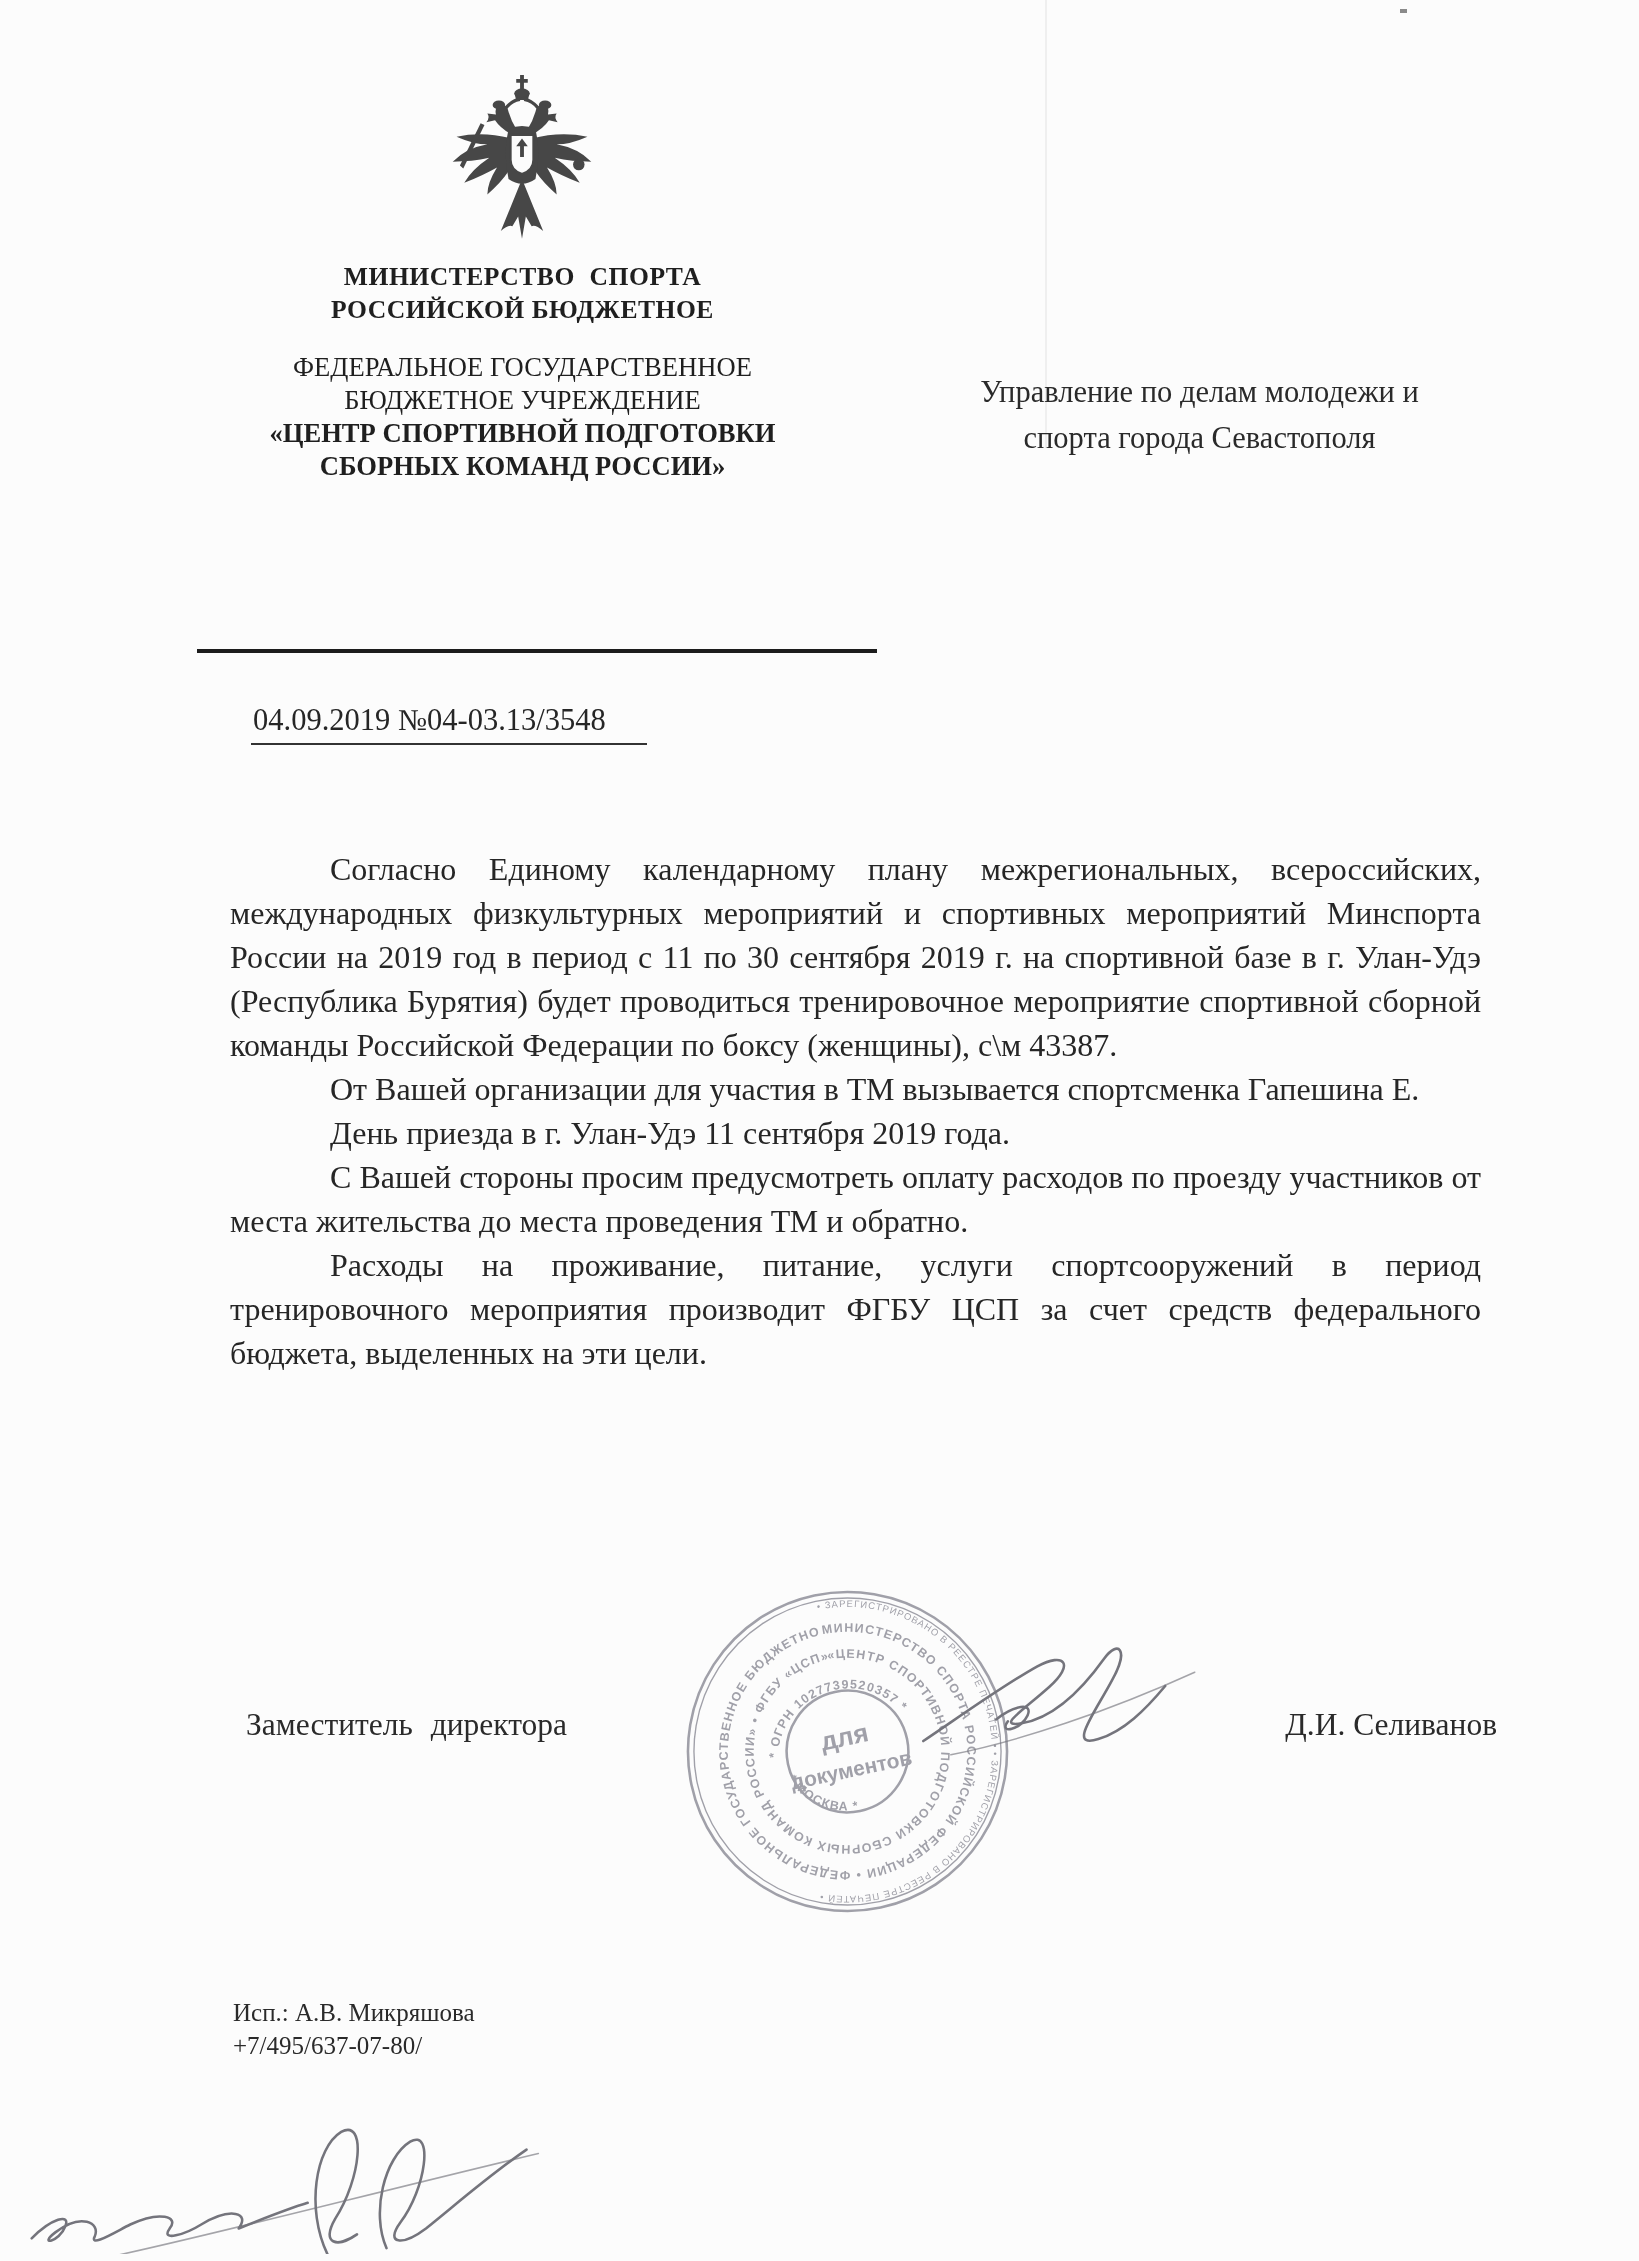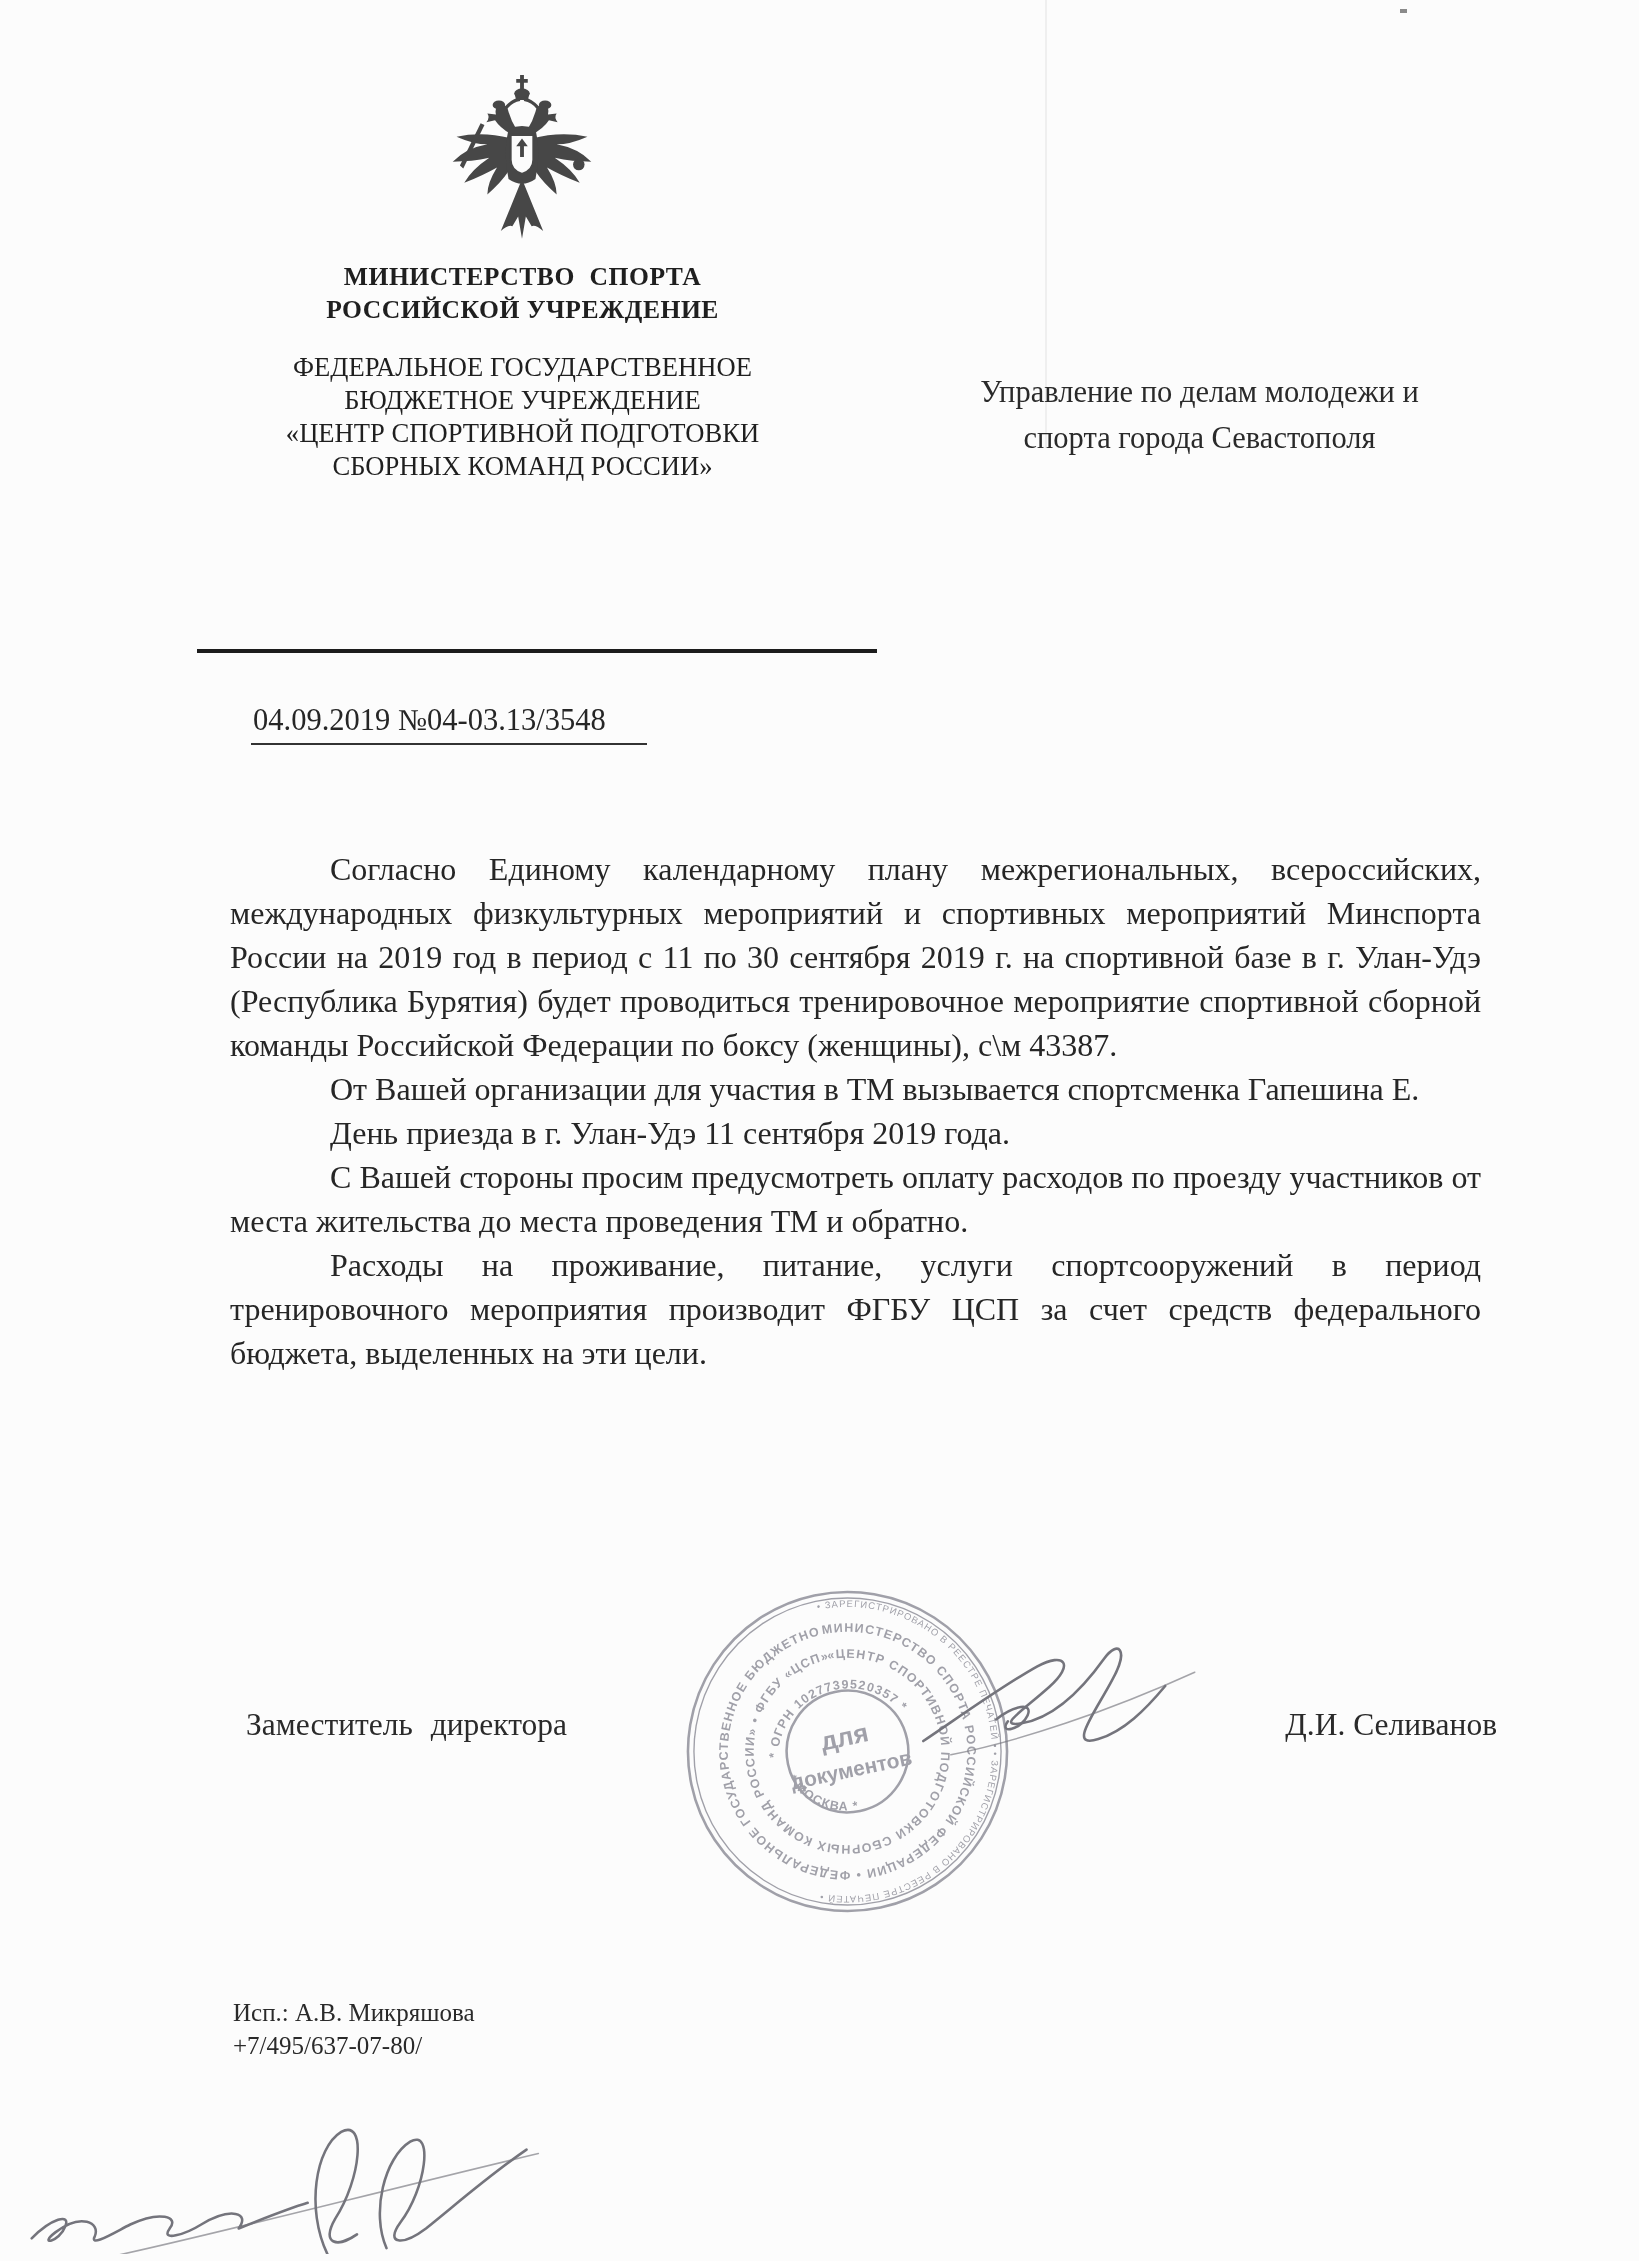--- a/index.html
+++ b/index.html
@@ -15,21 +15,21 @@
   .emblem { left:445px; top:75px; width:154px; height:183px; }
   .ministry {
     left:163px; top:260px; width:719px; text-align:center;
     font-size:25.6px; font-weight:bold; line-height:33px; letter-spacing:0.5px;
   }
   .ministry .l1 { word-spacing:7.9px; }
   .orgname {
     left:163px; top:351px; width:719px; text-align:center;
     font-size:26.6px; line-height:33px;
   }
-  .orgname .b { font-weight:normal; }
+  .orgname .b { font-weight:bold; }
   .contacts {
     left:163px; top:520px; width:719px; text-align:center;
     font-size:25.6px; line-height:32.5px;
   }
 
   
   .recipient {
     left:914px; top:357px; width:571px; text-align:center;
     font-size:30.5px; line-height:46px; color:#2a2a2a;margin-top:12px;
   }
@@ -108,21 +108,21 @@
       <path d="M80 108 L58 162 Q66 155 70 157 L76 147 L80 170 L84 147 L90 157 Q94 155 102 162 Z"></path>
       <path d="M41 52 L19 97 L15.5 94 L37 50 Z"></path>
       <circle cx="139" cy="93" r="6"></circle>
       <path d="M68 62 h24 v26 q0 11 -12 15 q-12 -4 -12 -15 Z" fill="#fcfcfc" stroke="#474747" stroke-width="2.5"></path>
       <path d="M80 66 l6 8 h-4 v11 h-4 V74 h-4 Z"></path>
     </g>
   </svg>
 
   <div class="abs ministry">
     <div class="l1">МИНИСТЕРСТВО СПОРТА</div>
-    <div>РОССИЙСКОЙ УЧРЕЖДЕНИЕ</div>
+    <div>РОССИЙСКОЙ БЮДЖЕТНОЕ</div>
   </div>
 
   <div class="abs orgname">
     <div>ФЕДЕРАЛЬНОЕ ГОСУДАРСТВЕННОЕ</div>
     <div>БЮДЖЕТНОЕ УЧРЕЖДЕНИЕ</div>
     <div class="b">«ЦЕНТР СПОРТИВНОЙ ПОДГОТОВКИ</div>
     <div class="b">СБОРНЫХ КОМАНД РОССИИ»</div>
   </div>
 
 

